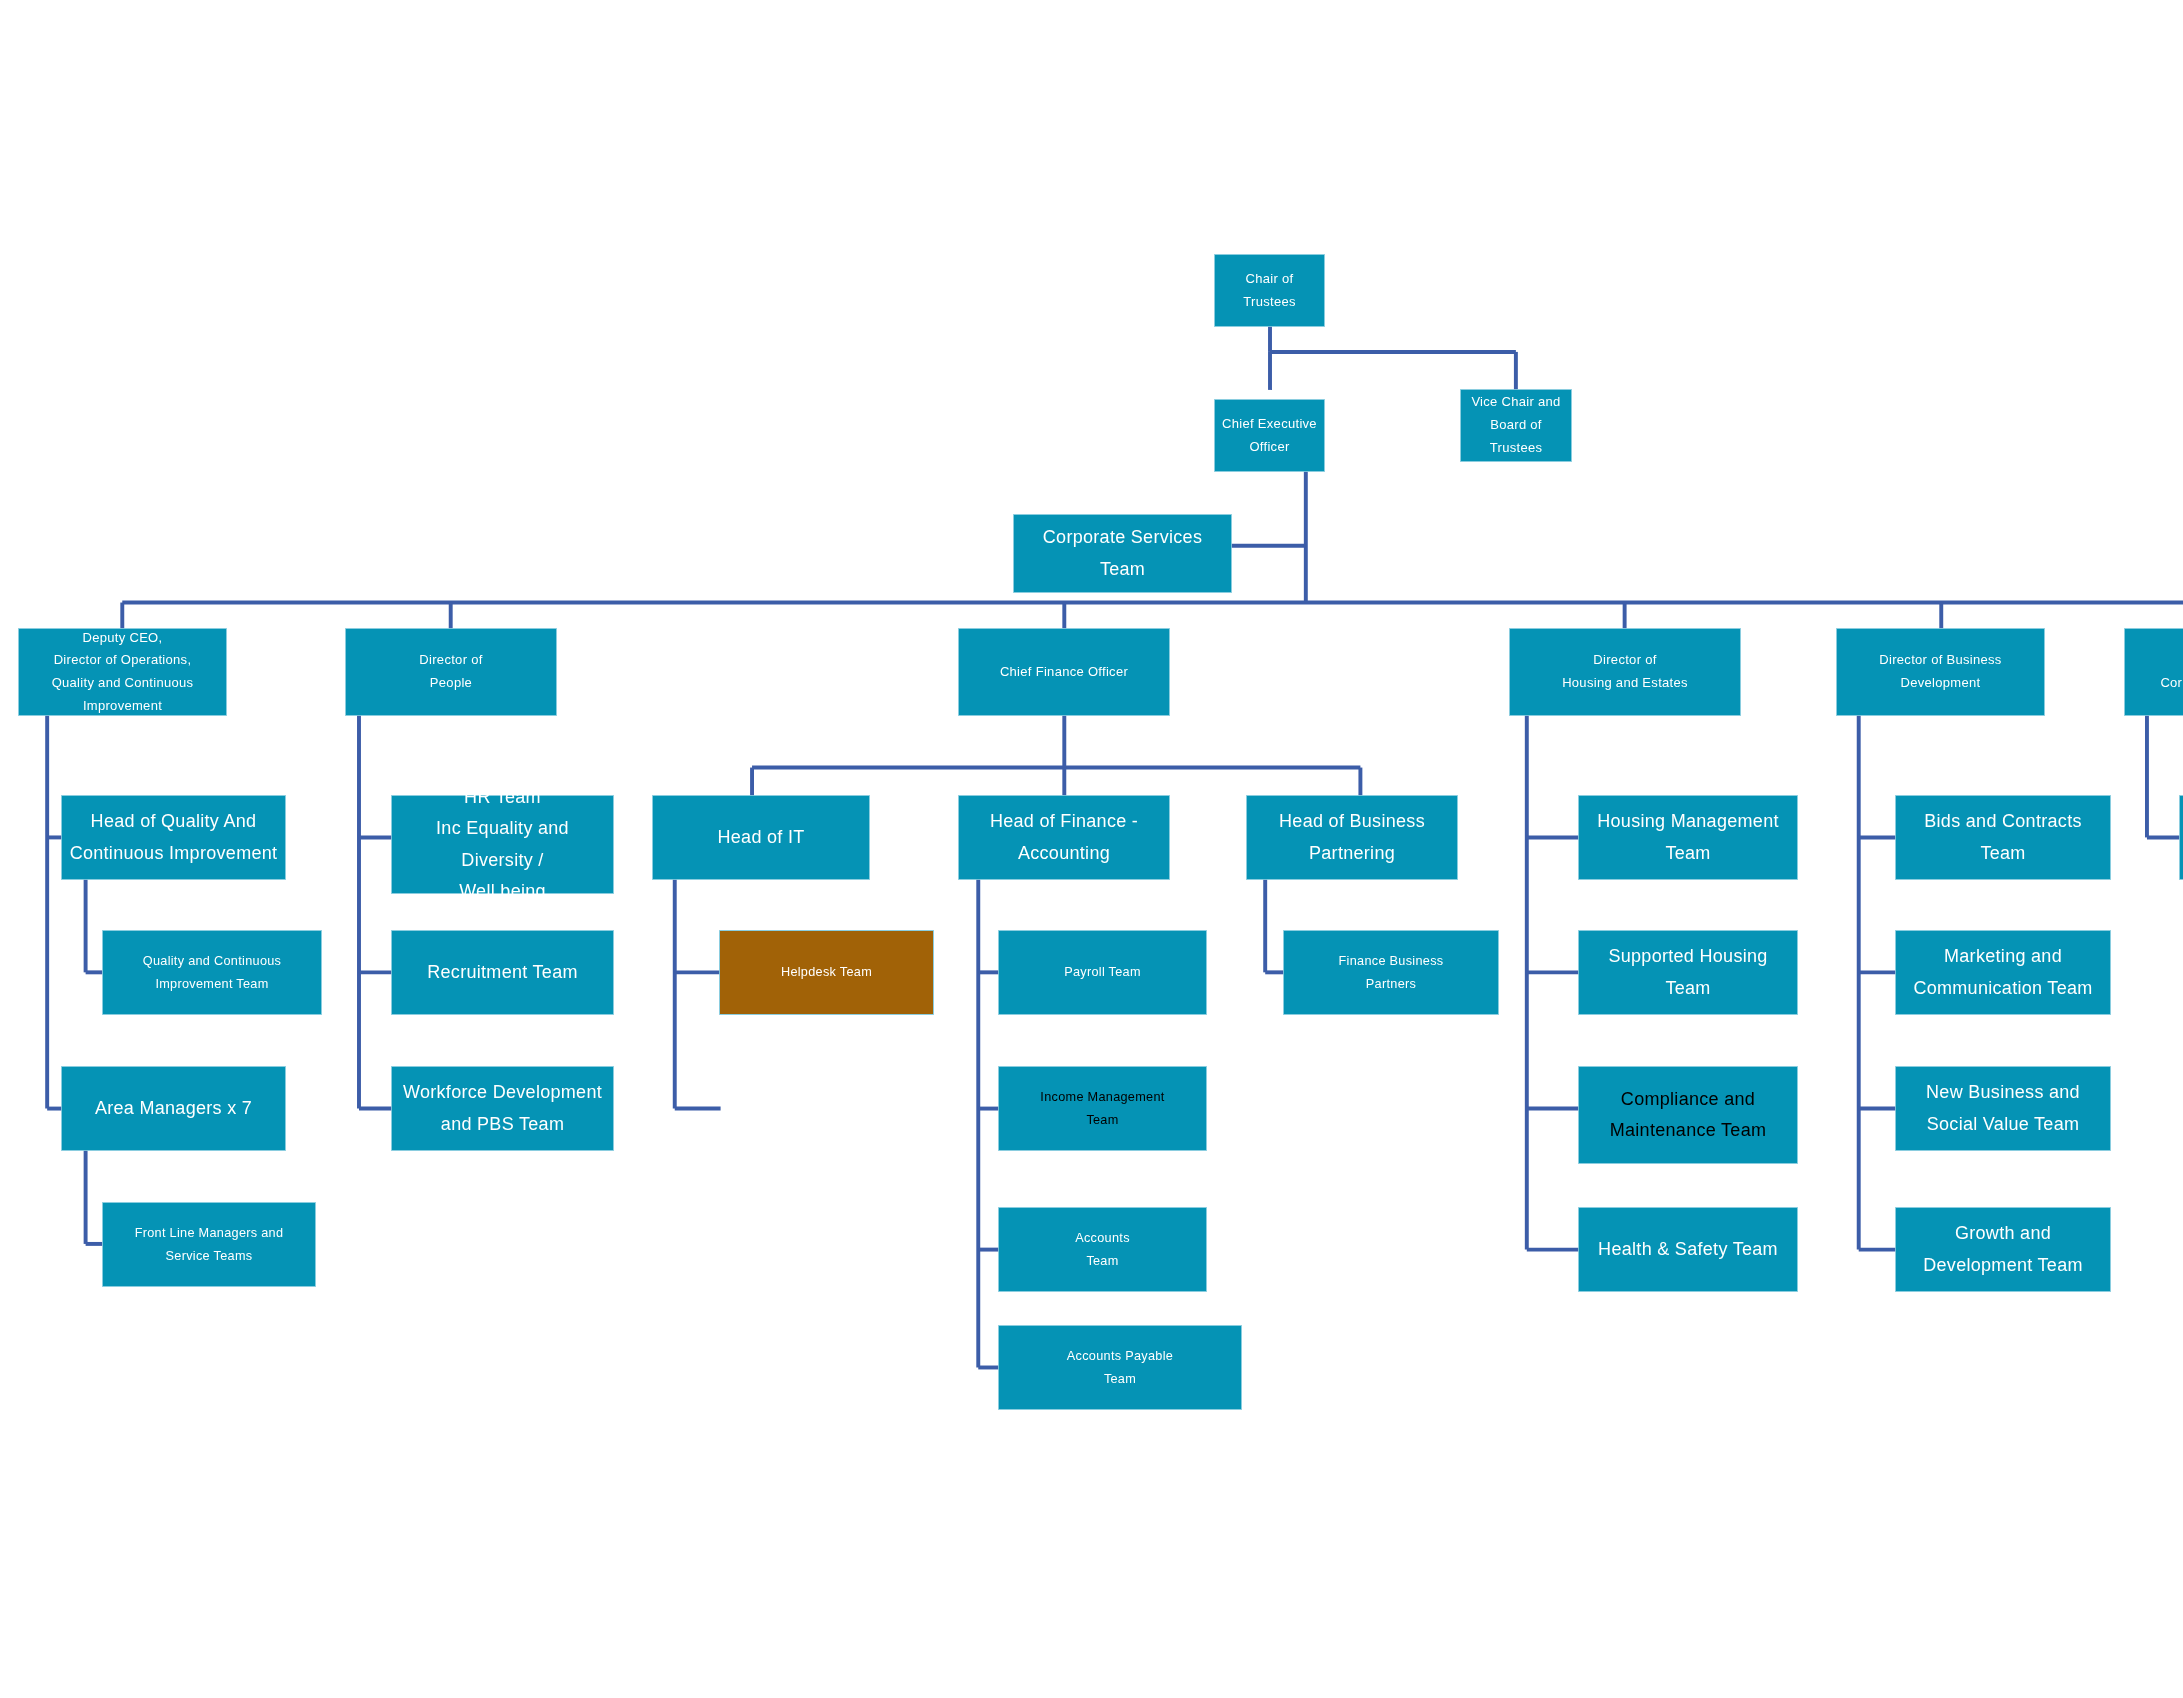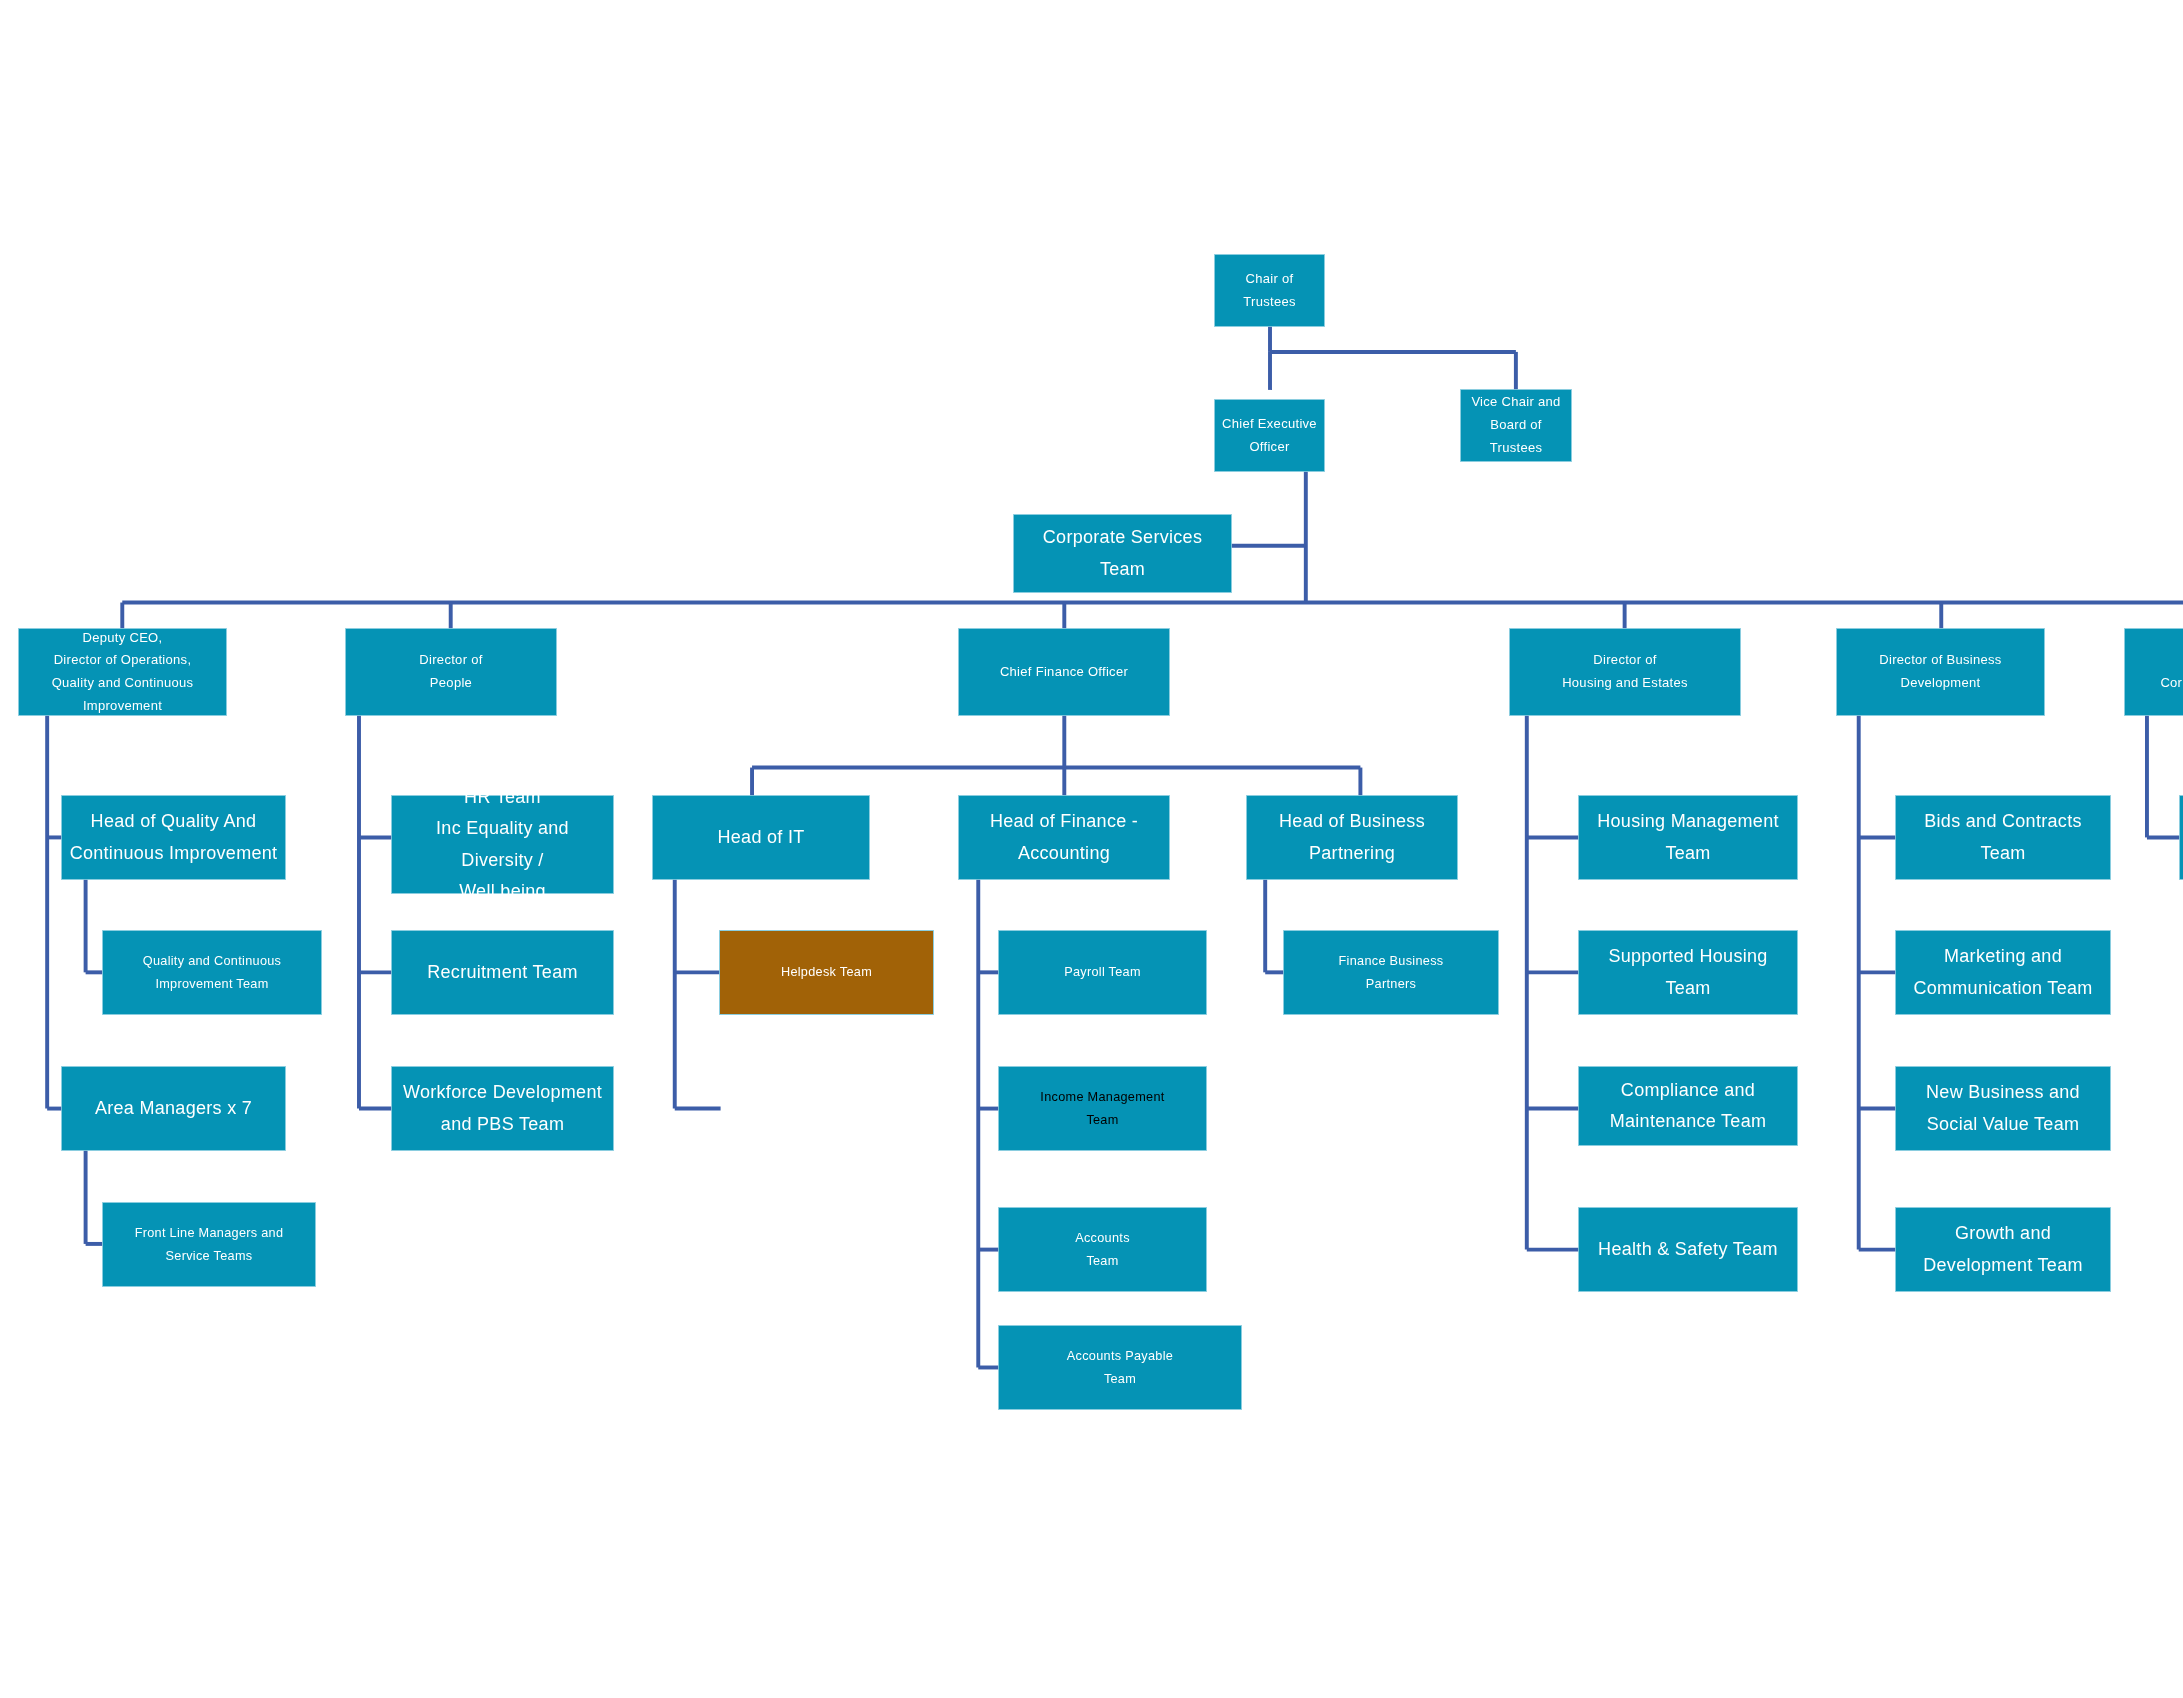--- a/index.html
+++ b/index.html
@@ -187,21 +187,21 @@
     </div>
     <div class="node lvl3" style="left: 1284px; top: 931px; width: 214px; height: 83px; background: rgb(5, 147, 181); box-shadow: rgb(126, 200, 220) 0px 0px 0px 0.9px; color: rgb(255, 255, 255);">
       <span>Finance Business<br>Partners</span>
     </div>
     <div class="node lvl2" style="left: 1579px; top: 796px; width: 218px; height: 83px; background: rgb(5, 147, 181); box-shadow: rgb(126, 200, 220) 0px 0px 0px 0.9px; color: rgb(255, 255, 255);">
       <span>Housing  Management<br>Team</span>
     </div>
     <div class="node lvl2" style="left: 1579px; top: 931px; width: 218px; height: 83px; background: rgb(5, 147, 181); box-shadow: rgb(126, 200, 220) 0px 0px 0px 0.9px; color: rgb(255, 255, 255);">
       <span>Supported  Housing<br>Team</span>
     </div>
-    <div class="node lvl2" style="left: 1579px; top: 1067px; width: 218px; height: 78px; background: rgb(5, 147, 181); box-shadow: rgb(126, 200, 220) 0px 0px 0px 0.9px; color: #ffffff;">
+    <div class="node lvl2" style="left: 1579px; top: 1067px; width: 218px; height: 96px; background: rgb(5, 147, 181); box-shadow: rgb(126, 200, 220) 0px 0px 0px 0.9px; color: #000000;">
       <span>Compliance   and<br>Maintenance  Team</span>
     </div>
     <div class="node lvl2" style="left: 1579px; top: 1208px; width: 218px; height: 83px; background: rgb(5, 147, 181); box-shadow: rgb(126, 200, 220) 0px 0px 0px 0.9px; color: rgb(255, 255, 255);">
       <span>Health &amp; Safety Team</span>
     </div>
     <div class="node lvl2" style="left: 1896px; top: 796px; width: 214px; height: 83px; background: rgb(5, 147, 181); box-shadow: rgb(126, 200, 220) 0px 0px 0px 0.9px; color: rgb(255, 255, 255);">
       <span>Bids and Contracts  Team</span>
     </div>
     <div class="node lvl2" style="left: 1896px; top: 931px; width: 214px; height: 83px; background: rgb(5, 147, 181); box-shadow: rgb(126, 200, 220) 0px 0px 0px 0.9px; color: rgb(255, 255, 255);">
       <span>Marketing and<br>Communication  Team</span>

